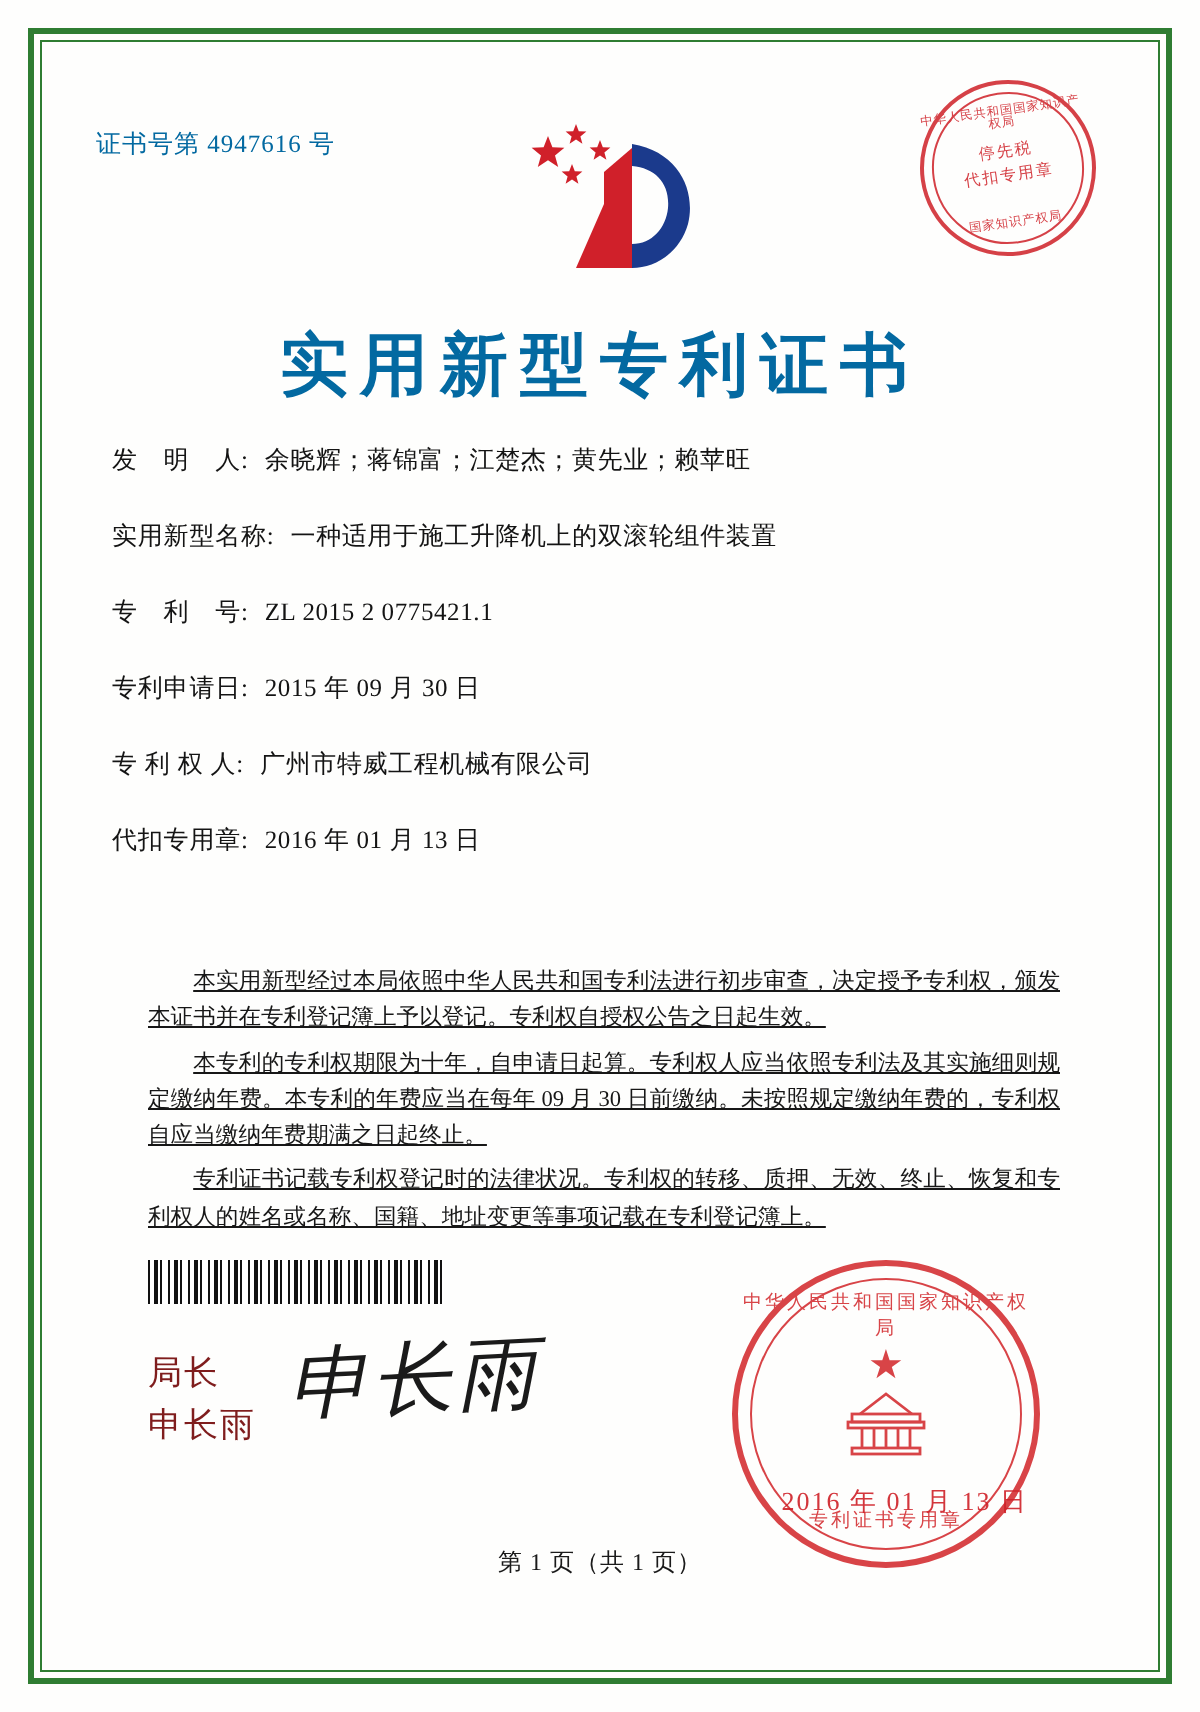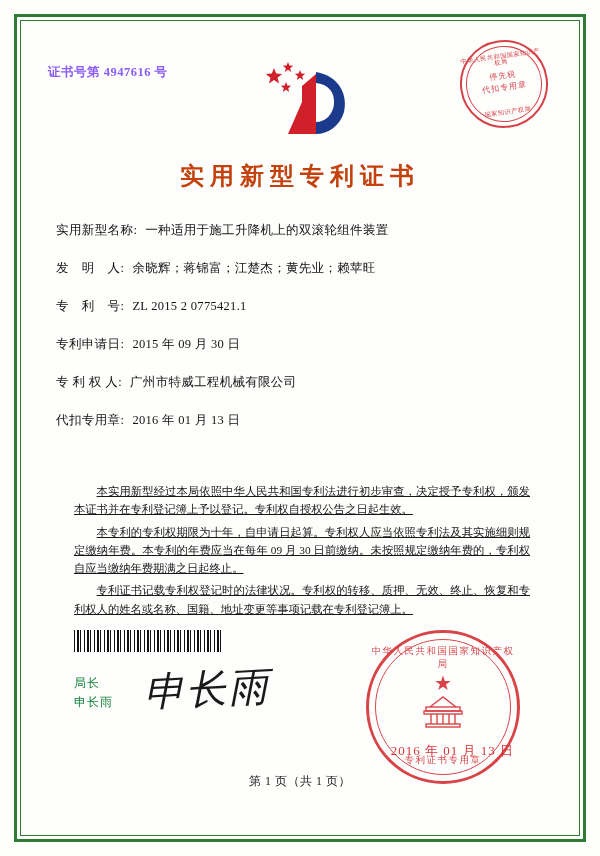--- a/index.html
+++ b/index.html
@@ -50,22 +50,21 @@
     bottom: 26px;
   }
 
   
   .cert-no {
     position: absolute;
     left: 22px;
     top: 38px;
     font-size: 12.5px;
     letter-spacing: 0.5px;
-    color: #8b5cf6;
-    font-weight: bold;
+    color: #0369a1;
   }
 
   .top-seal {
     position: absolute;
     right: 26px;
     top: 14px;
     width: 84px;
     height: 84px;
     border-radius: 50%;
     border: 2px solid #cf2128;
@@ -107,24 +106,24 @@
     height: 92px;
   }
 
   
   .main-title {
     position: absolute;
     left: 0;
     right: 0;
     top: 134px;
     text-align: center;
-    font-size: 24px;
+    font-size: 34px;
     font-weight: bold;
     letter-spacing: 6px;
-    color: #c2410c;
+    color: #0369a1;
     font-family: "Liberation Serif", serif;
   }
 
   
   .fields {
     position: absolute;
     left: 30px;
     right: 30px;
     top: 196px;
   }
@@ -177,24 +176,24 @@
       #111 6px, #111 7px,
       #fff 7px, #fff 10px
     );
   }
 
   
   .sig-block {
     position: absolute;
     left: 48px;
     top: 648px;
-    font-size: 12px;
+    font-size: 17px;
     line-height: 1.55;
     letter-spacing: 1px;
-    color: #15803d;
+    color: #7f1d1d;
   }
   .sig-script {
     position: absolute;
     left: 118px;
     top: 636px;
     font-size: 40px;
     font-family: "Liberation Serif", serif;
     font-style: italic;
     color: #1a1a1a;
     letter-spacing: 2px;
@@ -308,26 +307,26 @@
         <polygon points="48,82 62,50 62,82" fill="#d0202a"></polygon>
 
         <path d="M76,20 C100,24 108,44 104,60 C100,74 88,82 76,82 L76,70 C86,70 93,62 94,52 C95,40 88,32 76,31 Z" fill="#1b3a8c"></path>
       </svg>
     </div>
 
     <div class="main-title">实用新型专利证书</div>
 
     <div class="fields">
       <div class="field-row">
+        <span class="field-label">发　明　人:</span>
+        <span class="field-value">余晓辉；蒋锦富；江楚杰；黄先业；赖苹旺</span>
+      </div>
+      <div class="field-row">
         <span class="field-label">实用新型名称:</span>
         <span class="field-value">一种适用于施工升降机上的双滚轮组件装置</span>
-      </div>
-      <div class="field-row">
-        <span class="field-label">发　明　人:</span>
-        <span class="field-value">余晓辉；蒋锦富；江楚杰；黄先业；赖苹旺</span>
       </div>
       <div class="field-row">
         <span class="field-label">专　利　号:</span>
         <span class="field-value">ZL 2015 2 0775421.1</span>
       </div>
       <div class="field-row">
         <span class="field-label">专利申请日:</span>
         <span class="field-value">2015 年 09 月 30 日</span>
       </div>
       <div class="field-row">

